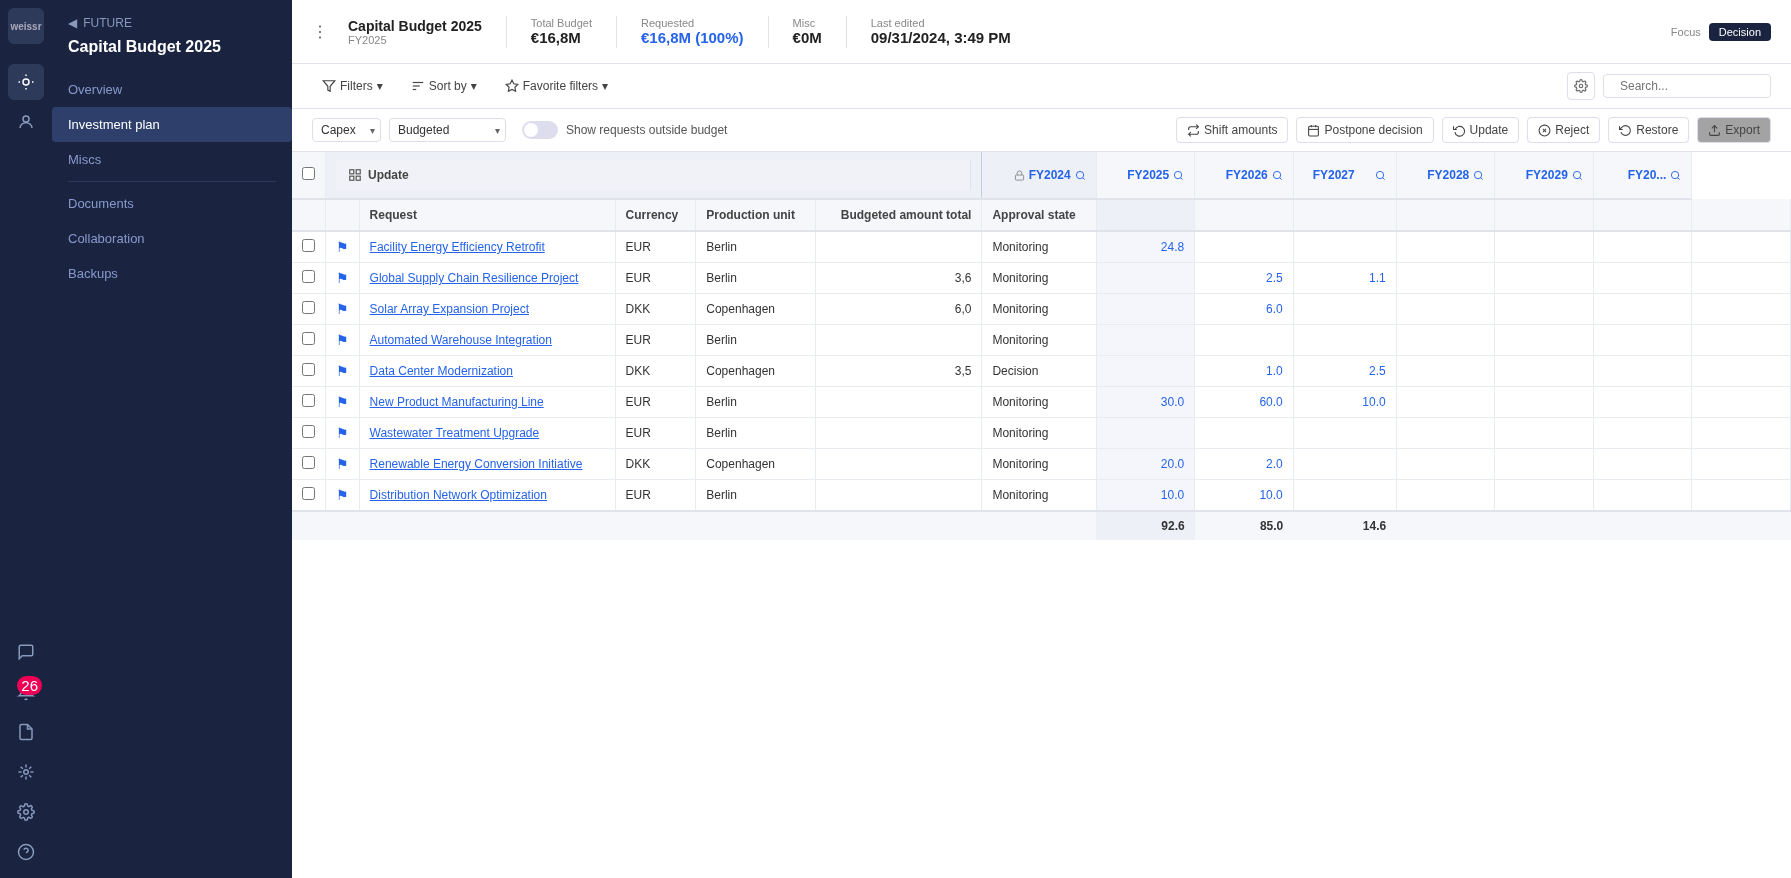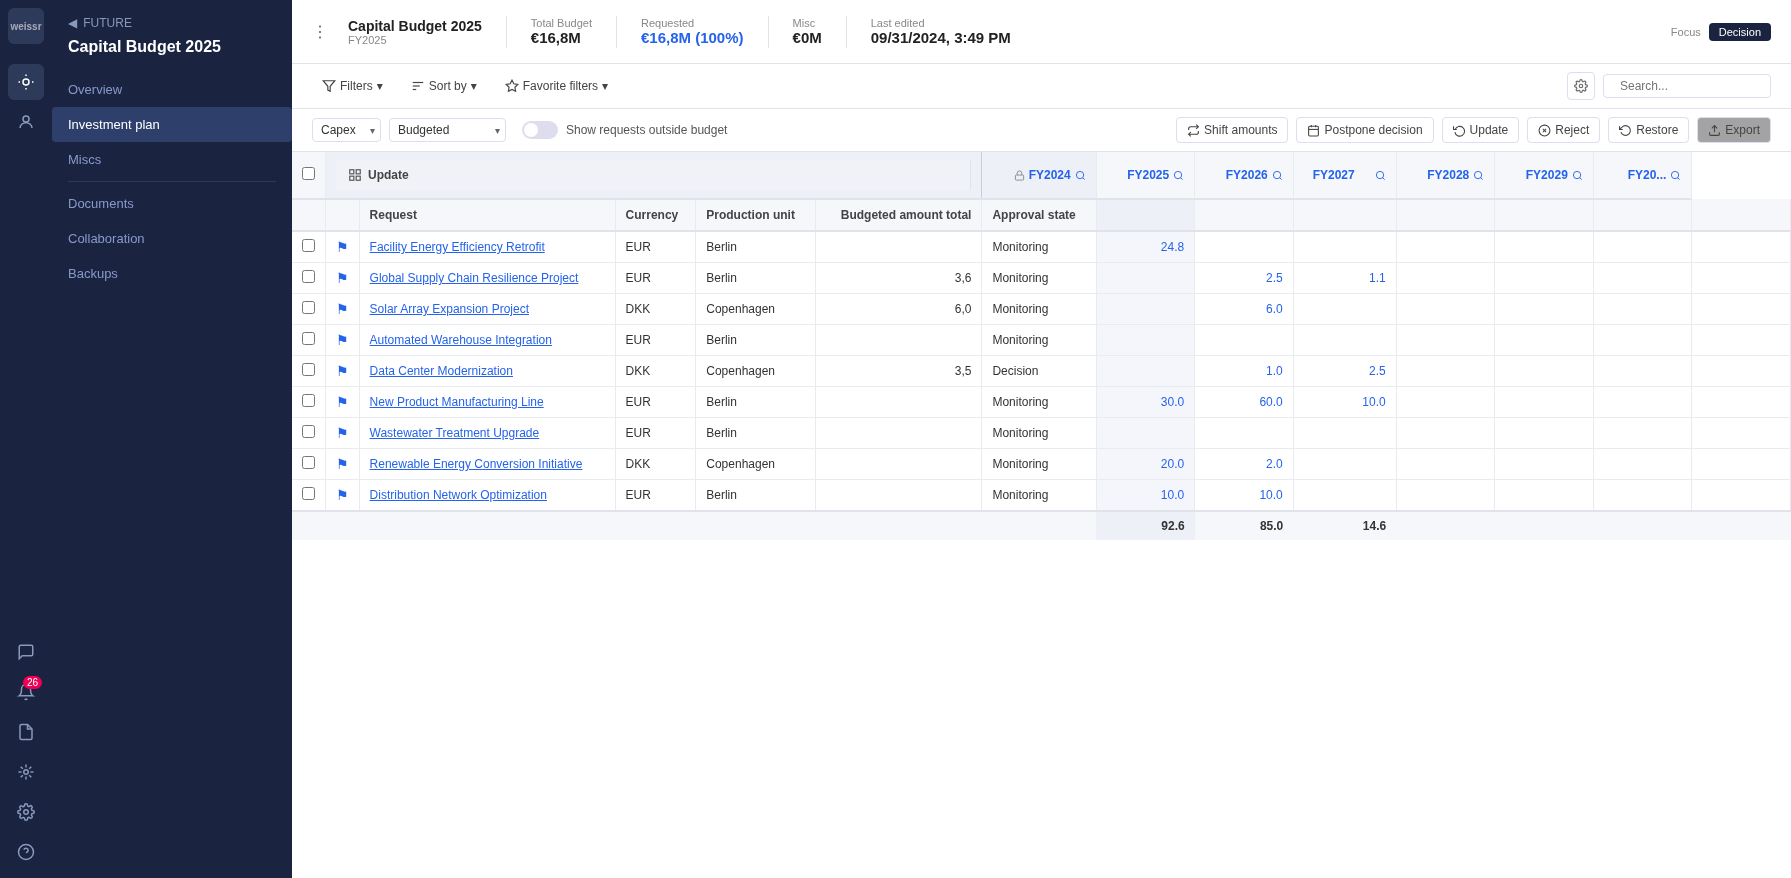--- a/index.html
+++ b/index.html
@@ -29,21 +29,21 @@
       border-radius: 6px;
       display: flex; align-items: center; justify-content: center;
       color: #8899bb;
       cursor: pointer;
       position: relative;
     }
     .icon-sidebar .icon-btn.active { background: #2d3a5a; color: #fff; }
     .icon-sidebar .badge {
       position: absolute; top: 2px; right: 2px;
       background: #e05; color: #fff;
-      border-radius: 10px; font-size: 10px;
+      border-radius: 10px; font-size: 15px;
       padding: 1px 4px; min-width: 16px; text-align: center;
     }
     .icon-sidebar .spacer { flex: 1; }
 
     
     .nav-sidebar {
       width: 240px;
       background: #1a2340;
       display: flex;
       flex-direction: column;

